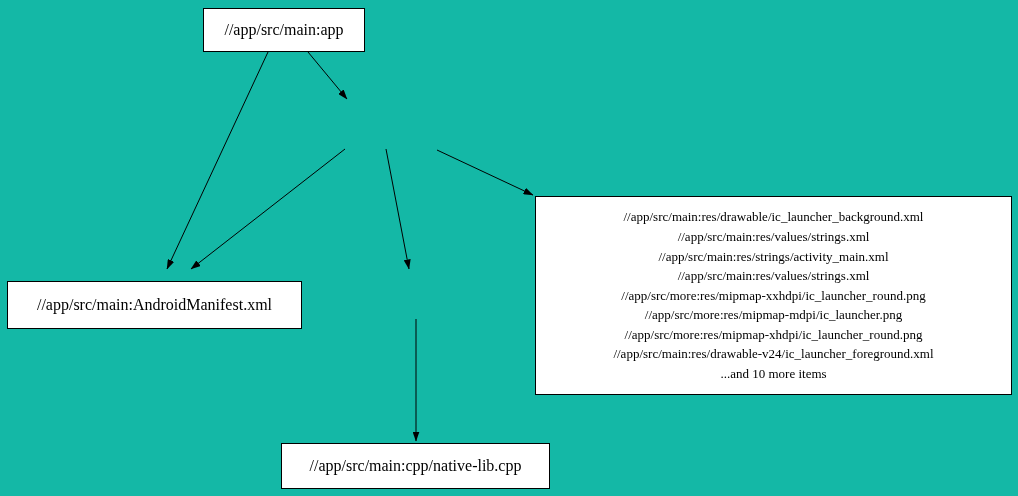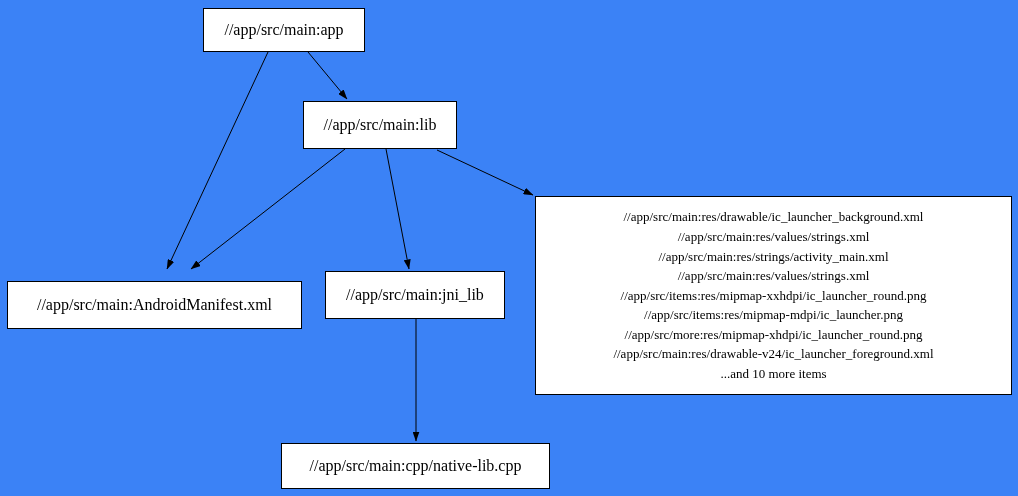--- a/index.html
+++ b/index.html
@@ -4,21 +4,21 @@
 <style>
   html, body {
     margin: 0;
     padding: 0;
     background: #ffffff;
   }
   .canvas {
     position: relative;
     width: 1018px;
     height: 496px;
-    background: #3b82f6;
+    background: #14b8a6;
     font-family: "Liberation Serif", "DejaVu Serif", serif;
     color: #000000;
     overflow: hidden;
   }
   .edge-layer {
     position: absolute;
     left: 0;
     top: 0;
     width: 1018px;
     height: 496px;
@@ -68,39 +68,33 @@
       <line x1="345" y1="149" x2="191" y2="269" stroke="#000000" stroke-width="1" marker-end="url(#arrow)"></line>
       <line x1="386" y1="149" x2="409" y2="269" stroke="#000000" stroke-width="1" marker-end="url(#arrow)"></line>
       <line x1="437" y1="150" x2="533" y2="195" stroke="#000000" stroke-width="1" marker-end="url(#arrow)"></line>
       <line x1="416" y1="319" x2="416" y2="441" stroke="#000000" stroke-width="1" marker-end="url(#arrow)"></line>
     </svg>
 
   <div class="node node-app">
     <span>//app/src/main:app</span>
   </div>
 
-  <div class="node node-lib">
-    <span>//app/src/main:lib</span>
-  </div>
 
   <div class="node node-manifest">
     <span>//app/src/main:AndroidManifest.xml</span>
   </div>
 
-  <div class="node node-jni">
-    <span>//app/src/main:jni_lib</span>
-  </div>
 
   <div class="node node-resources">
     <div class="res-line">//app/src/main:res/drawable/ic_launcher_background.xml</div>
     <div class="res-line">//app/src/main:res/values/strings.xml</div>
     <div class="res-line">//app/src/main:res/strings/activity_main.xml</div>
     <div class="res-line">//app/src/main:res/values/strings.xml</div>
-    <div class="res-line">//app/src/items:res/mipmap-xxhdpi/ic_launcher_round.png</div>
-    <div class="res-line">//app/src/items:res/mipmap-mdpi/ic_launcher.png</div>
+    <div class="res-line">//app/src/more:res/mipmap-xxhdpi/ic_launcher_round.png</div>
+    <div class="res-line">//app/src/more:res/mipmap-mdpi/ic_launcher.png</div>
     <div class="res-line">//app/src/more:res/mipmap-xhdpi/ic_launcher_round.png</div>
     <div class="res-line">//app/src/main:res/drawable-v24/ic_launcher_foreground.xml</div>
     <div class="res-line">...and 10 more items</div>
   </div>
 
   <div class="node node-cpp">
     <span>//app/src/main:cpp/native-lib.cpp</span>
   </div>
 
 </div>

